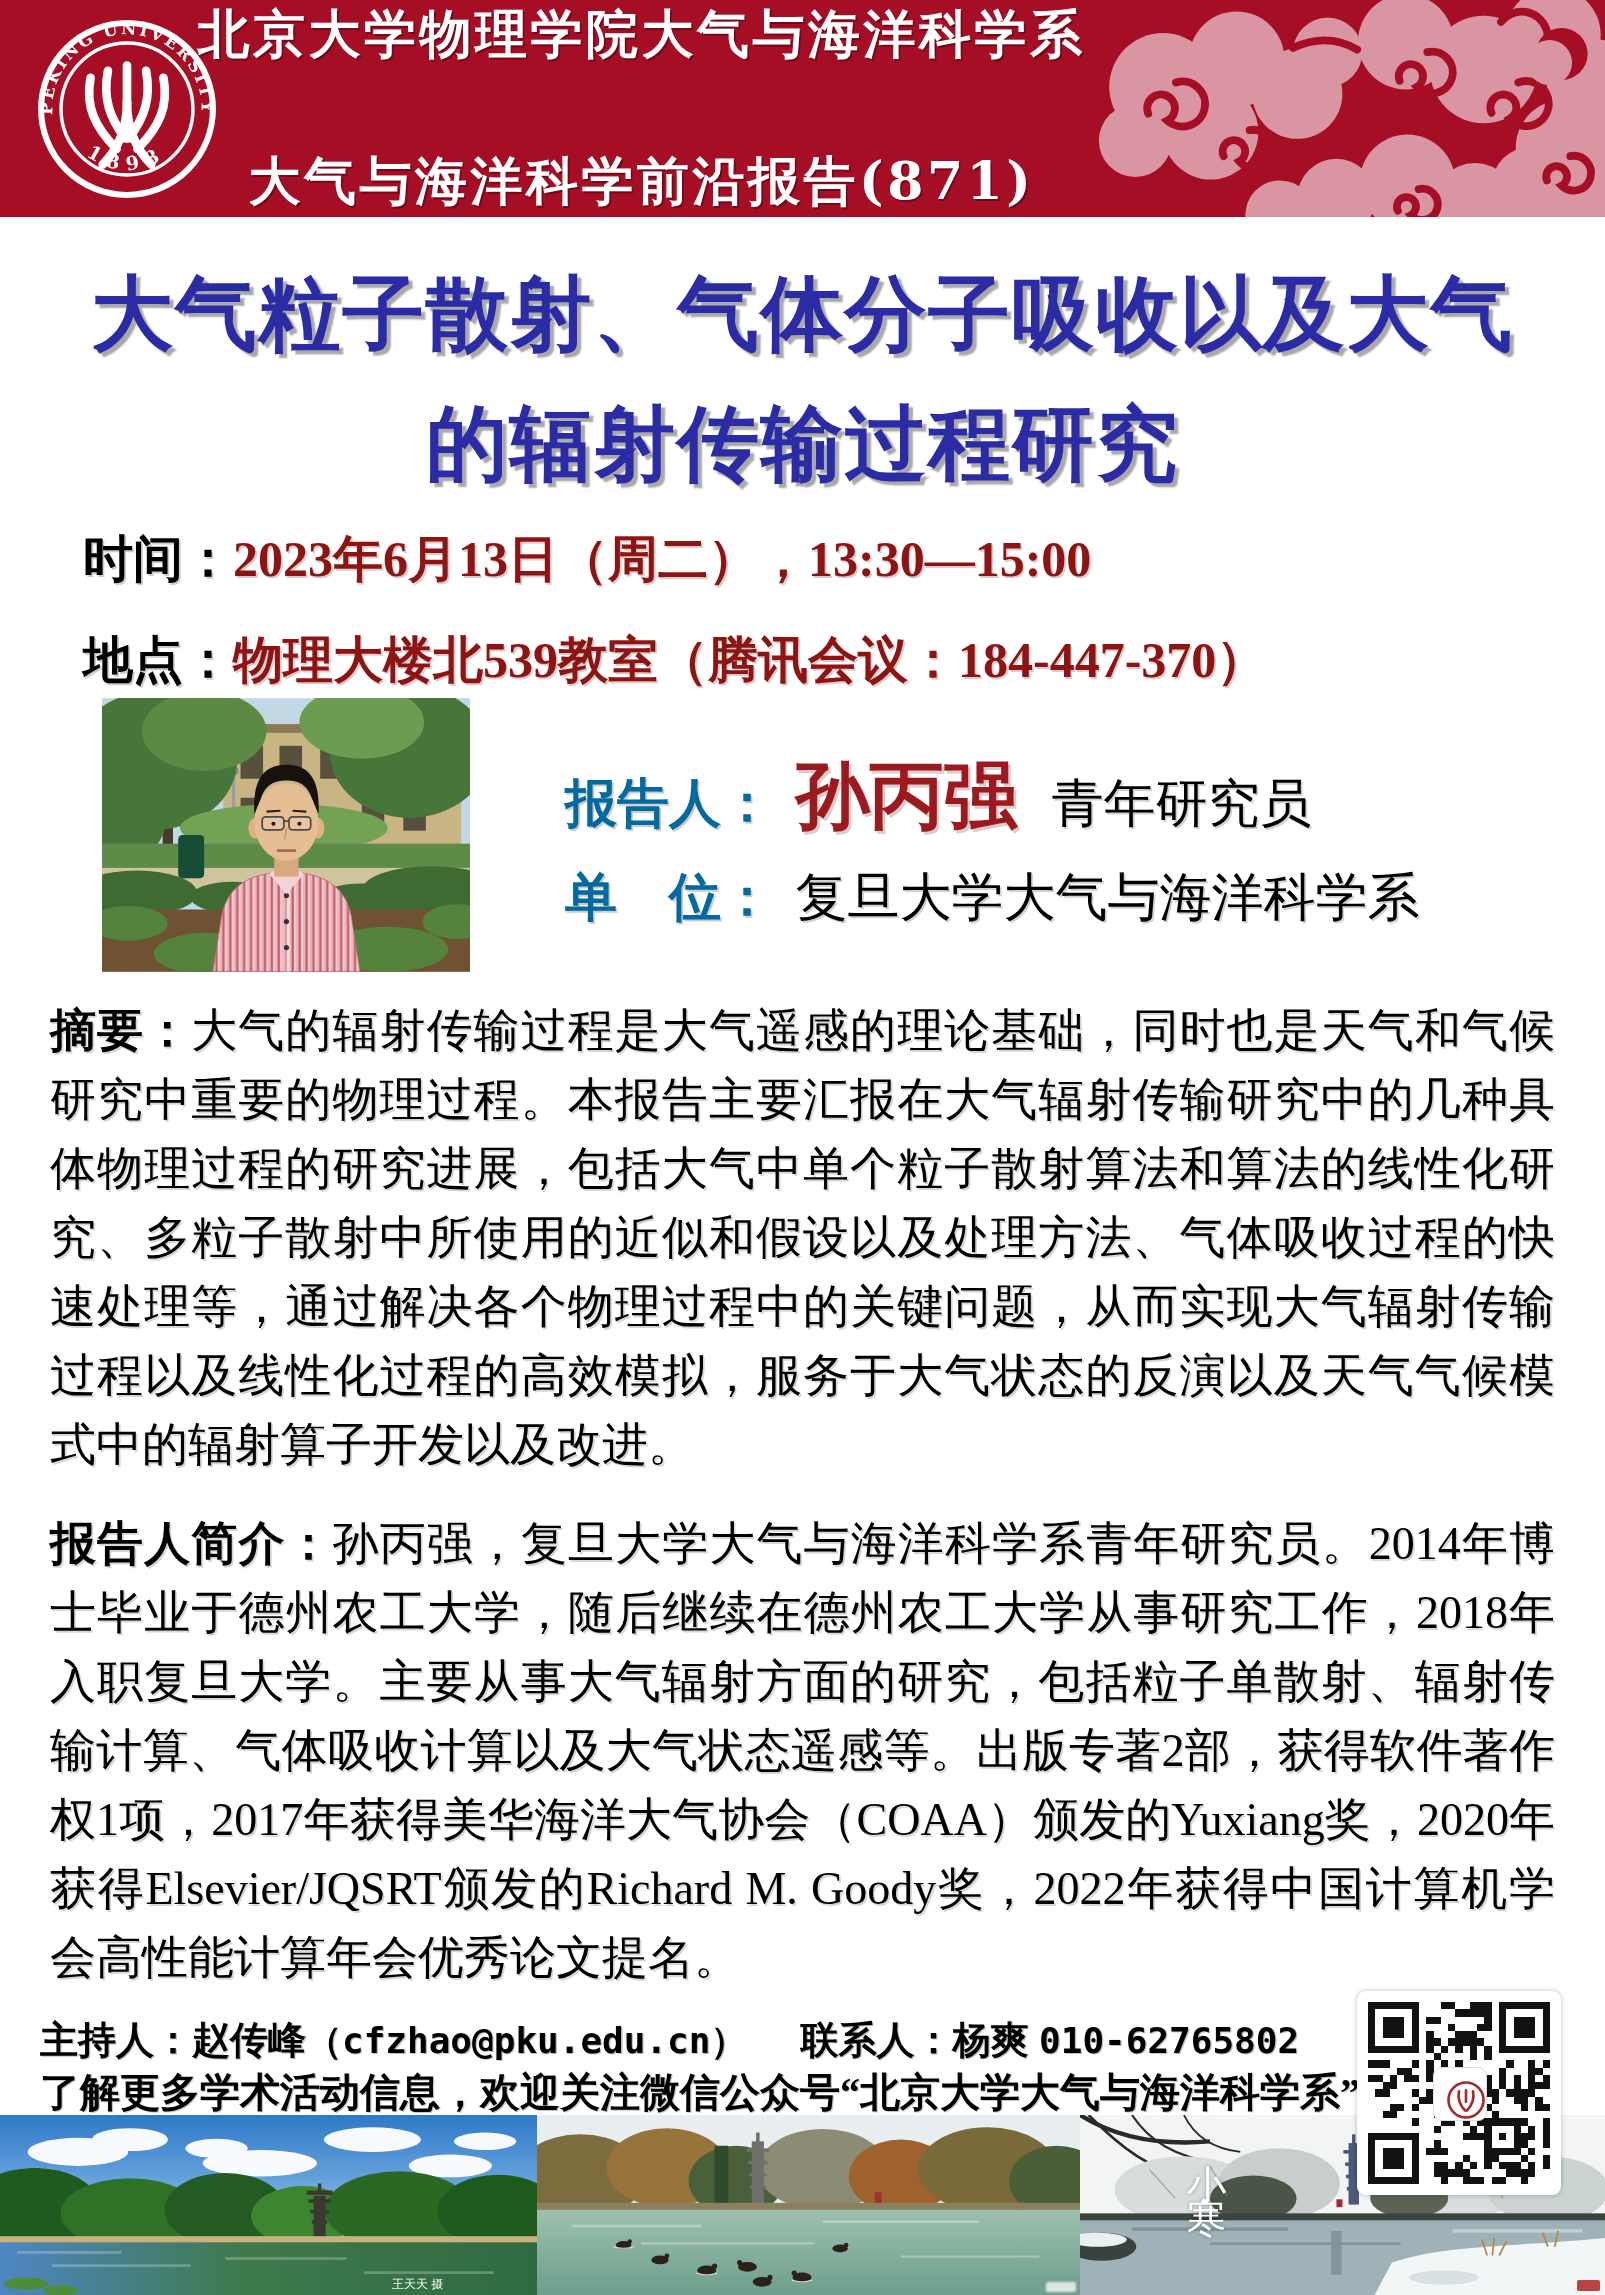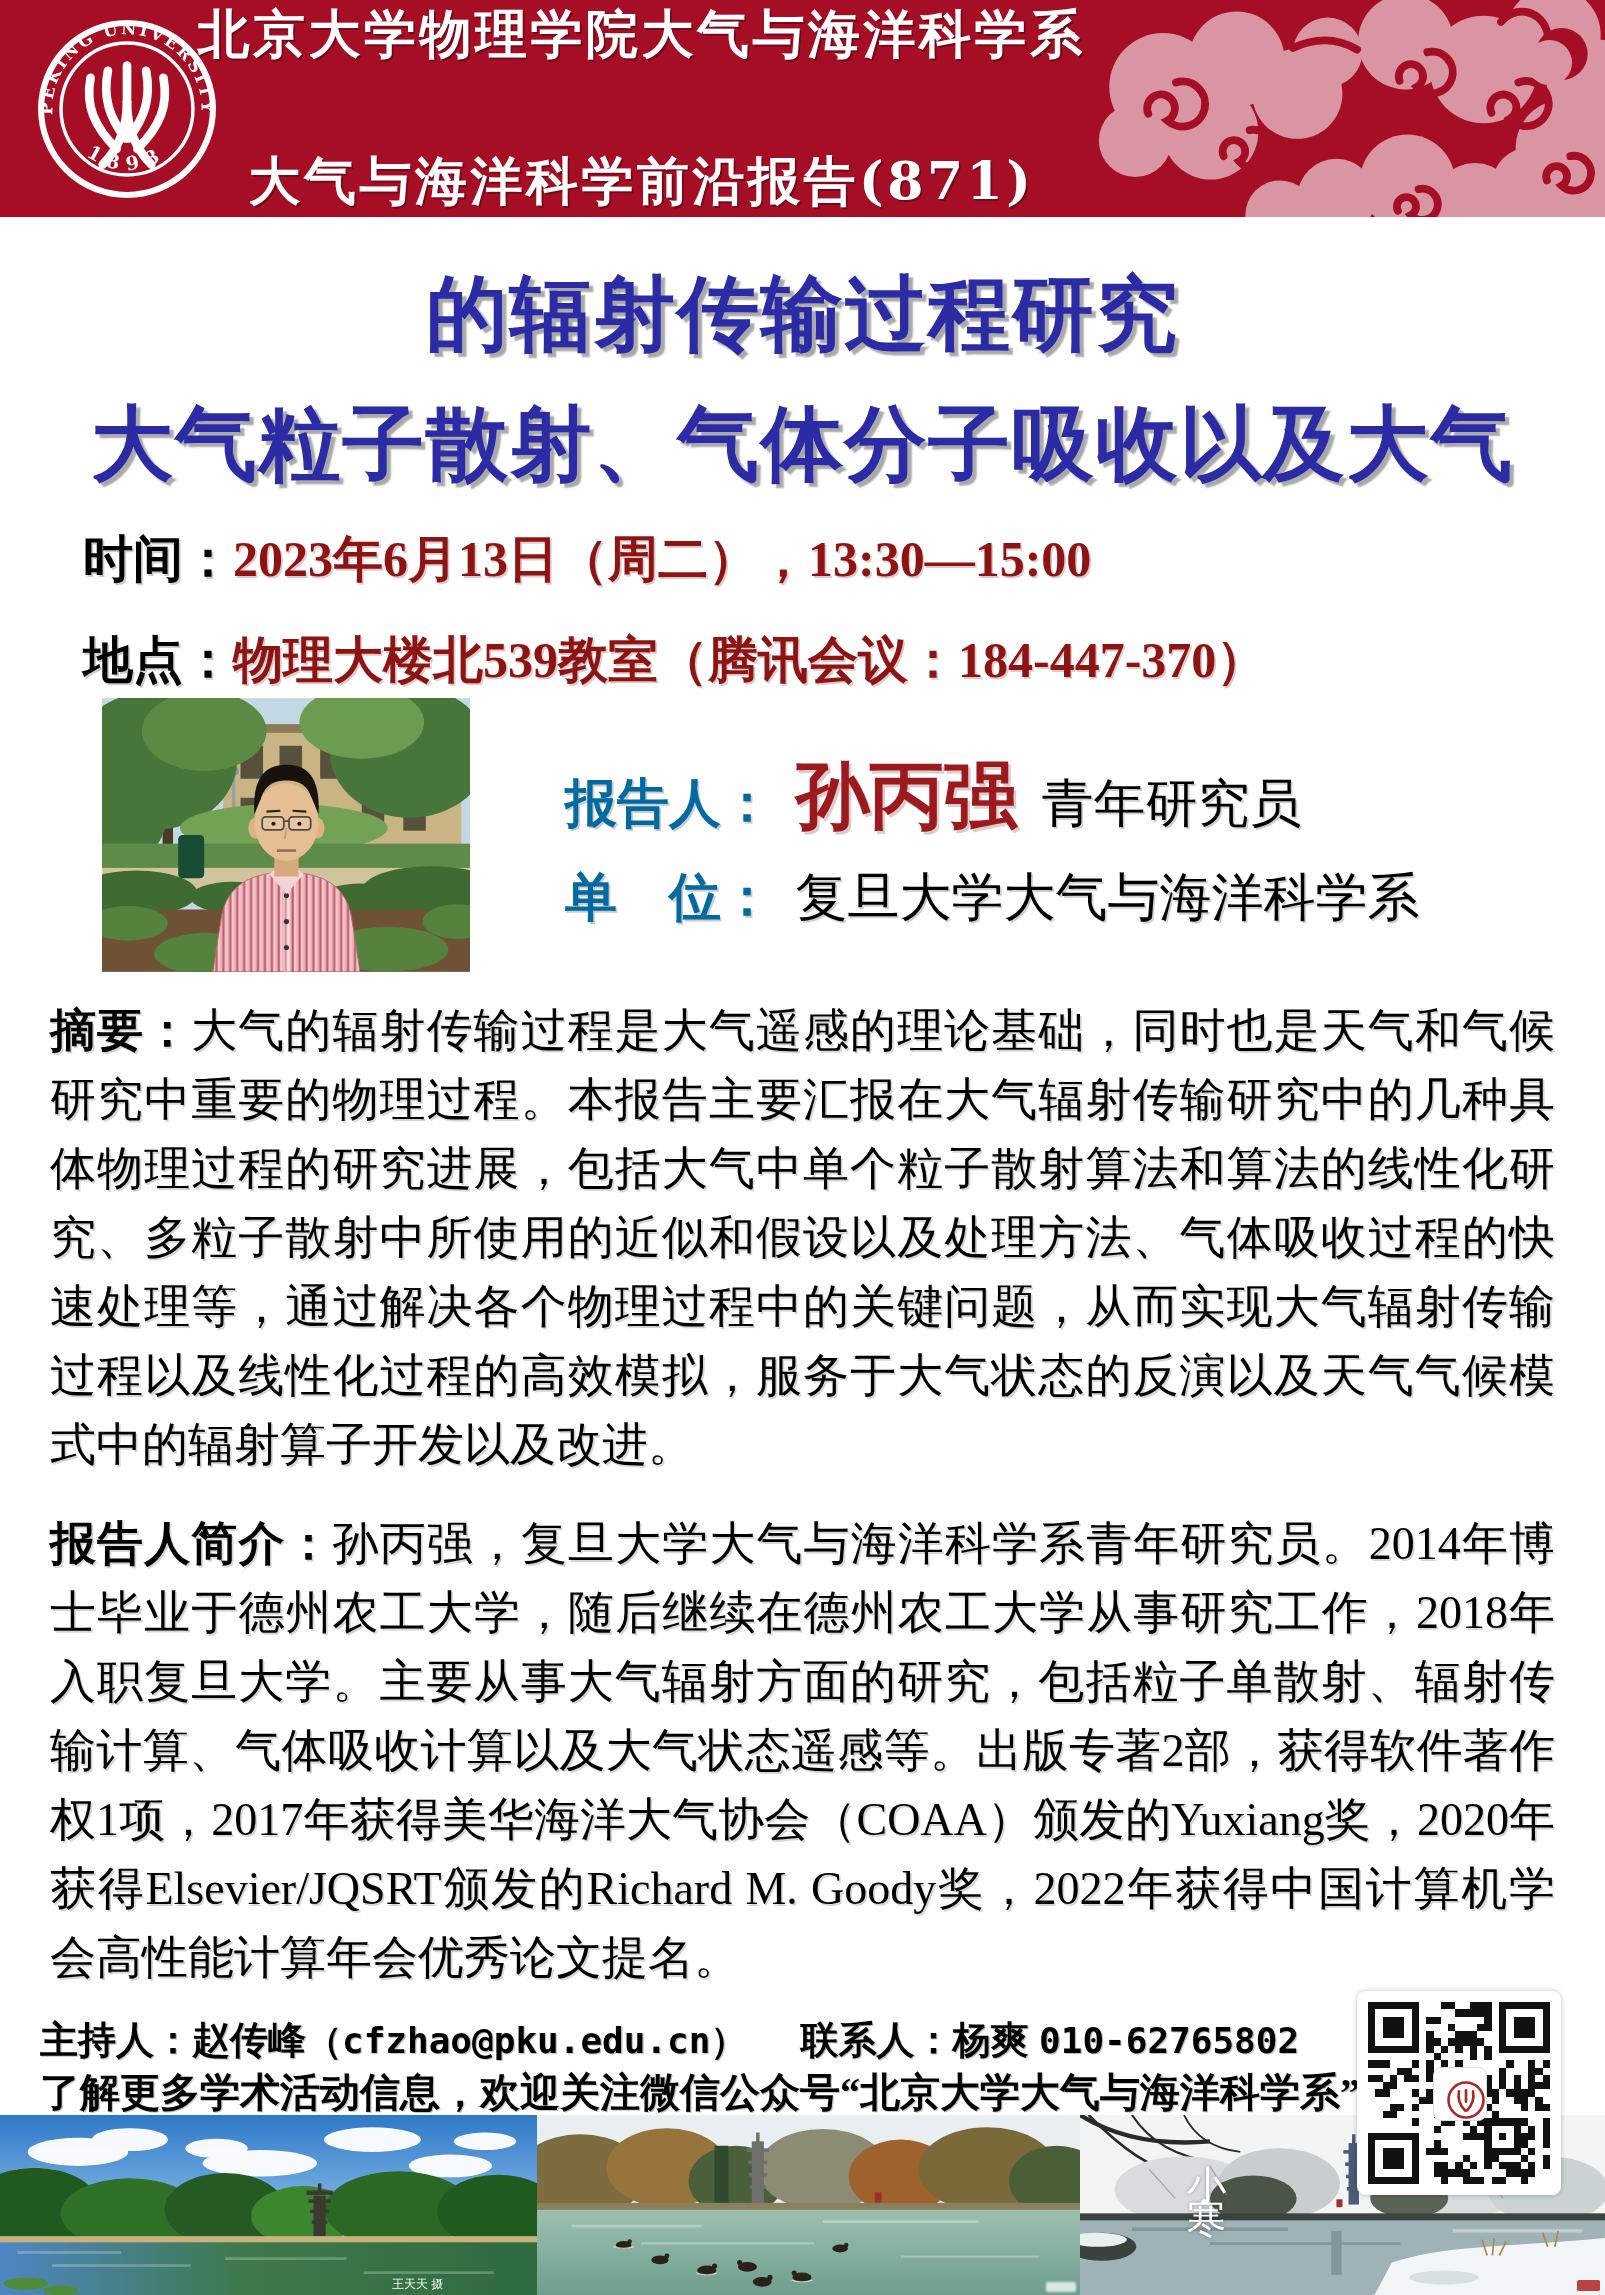--- a/index.html
+++ b/index.html
@@ -28,21 +28,21 @@
                margin-left:0;text-shadow:1.7px 1.7px 0 rgba(80,0,0,.2);}
   
   .speaker-photo{position:absolute;left:102px;top:698px;width:368px;height:274px;overflow:hidden;}
   .spk-row{position:absolute;left:565px;white-space:nowrap;display:flex;align-items:baseline;}
   .spk-row1{top:747px;}
   .spk-row2{top:863px;}
   .spk-label{font-family:"Liberation Sans",sans-serif;font-weight:bold;font-size:52px;color:#0369a1;
              text-shadow:1.7px 1.7px 0 rgba(0,0,0,.2);}
   .spk-name{font-family:"Liberation Sans",sans-serif;font-weight:900;font-size:74px;
             color:var(--name-red);margin-left:22.5px;text-shadow:2.6px 2.6px 0 rgba(80,0,0,.2);}
-  .spk-suffix{font-family:"Liberation Serif",serif;font-size:52px;margin-left:24px;
+  .spk-suffix{font-family:"Liberation Serif",serif;font-size:52px;margin-left:34px;
               text-shadow:1.7px 1.7px 0 rgba(0,0,0,.18);}
   .spk-value{font-family:"Liberation Serif",serif;font-size:52px;margin-left:22.5px;
              text-shadow:1.7px 1.7px 0 rgba(0,0,0,.18);}
   
   .para{position:absolute;left:50px;width:1505px;margin:0;font-size:46px;line-height:69px;
         text-align:justify;font-family:"Liberation Serif",serif;
         text-shadow:1.7px 1.7px 0 rgba(0,0,0,.16);}
   .para b{font-family:"Liberation Sans",sans-serif;font-weight:bold;}
   .abstract{top:996px;}
   .bio{top:1509px;}
@@ -140,22 +140,22 @@
         <path d="M540,25 a30,30 0 0 1 52,8 a22,22 0 0 1 -6,26"></path>
       </g>
       <g fill="#A50E24">
         <circle cx="610" cy="62" r="30"></circle>
           <circle cx="596" cy="72" r="26" fill="#D996A2"></circle>
       </g>
     </svg>
   </header>
 
   <div class="main-title">
+    <div>大气粒子散射、气体分子吸收以及大气</div>
     <div>的辐射传输过程研究</div>
-    <div>大气粒子散射、气体分子吸收以及大气</div>
   </div>
 
   <div class="sched-row time">
     <span class="sched-label">时间：</span><span class="sched-value">2023年6月13日（周二），13:30—15:00</span>
   </div>
   <div class="sched-row venue">
     <span class="sched-label">地点：</span><span class="sched-value">物理大楼北539教室（腾讯会议：184-447-370）</span>
   </div>
 
   <div class="speaker-photo">

